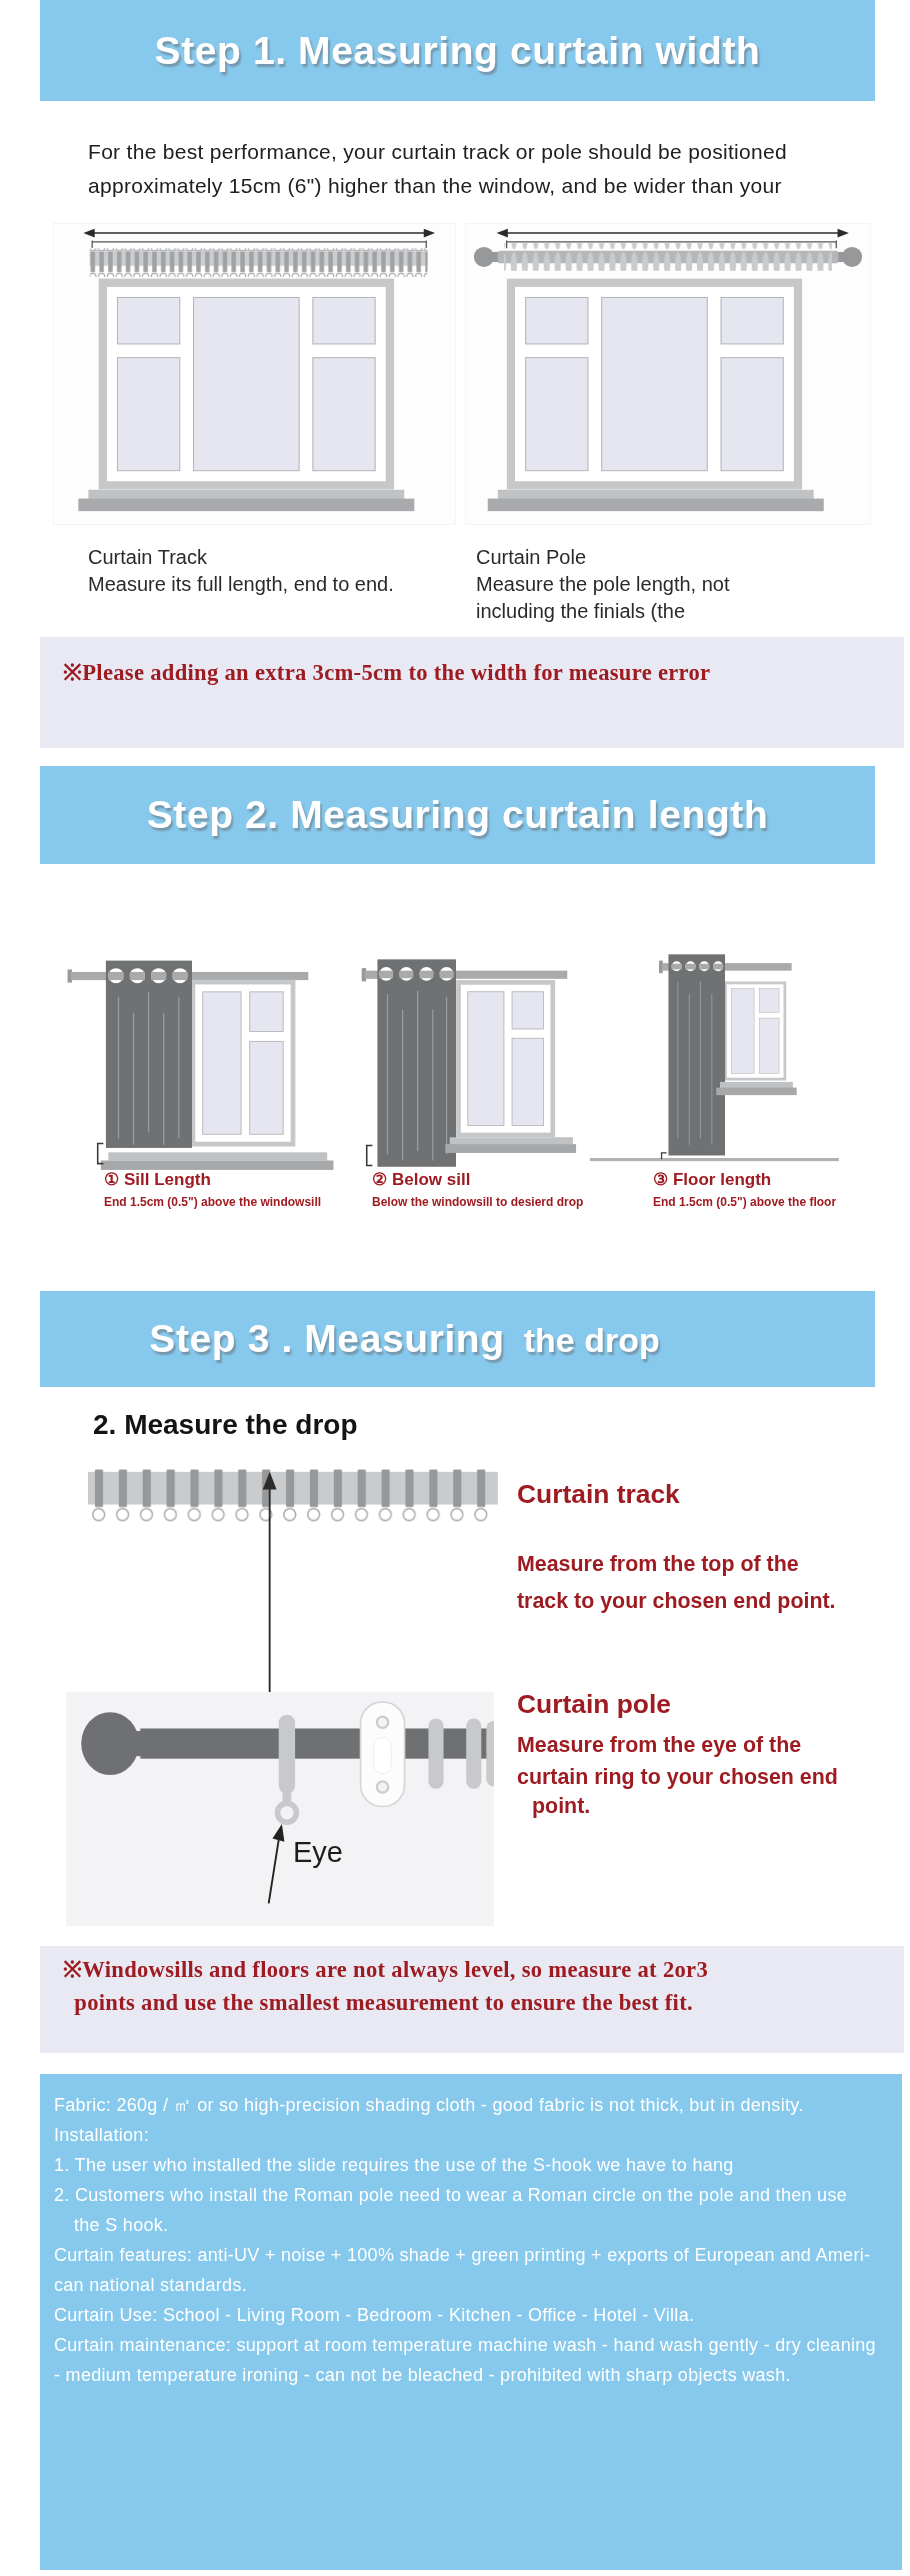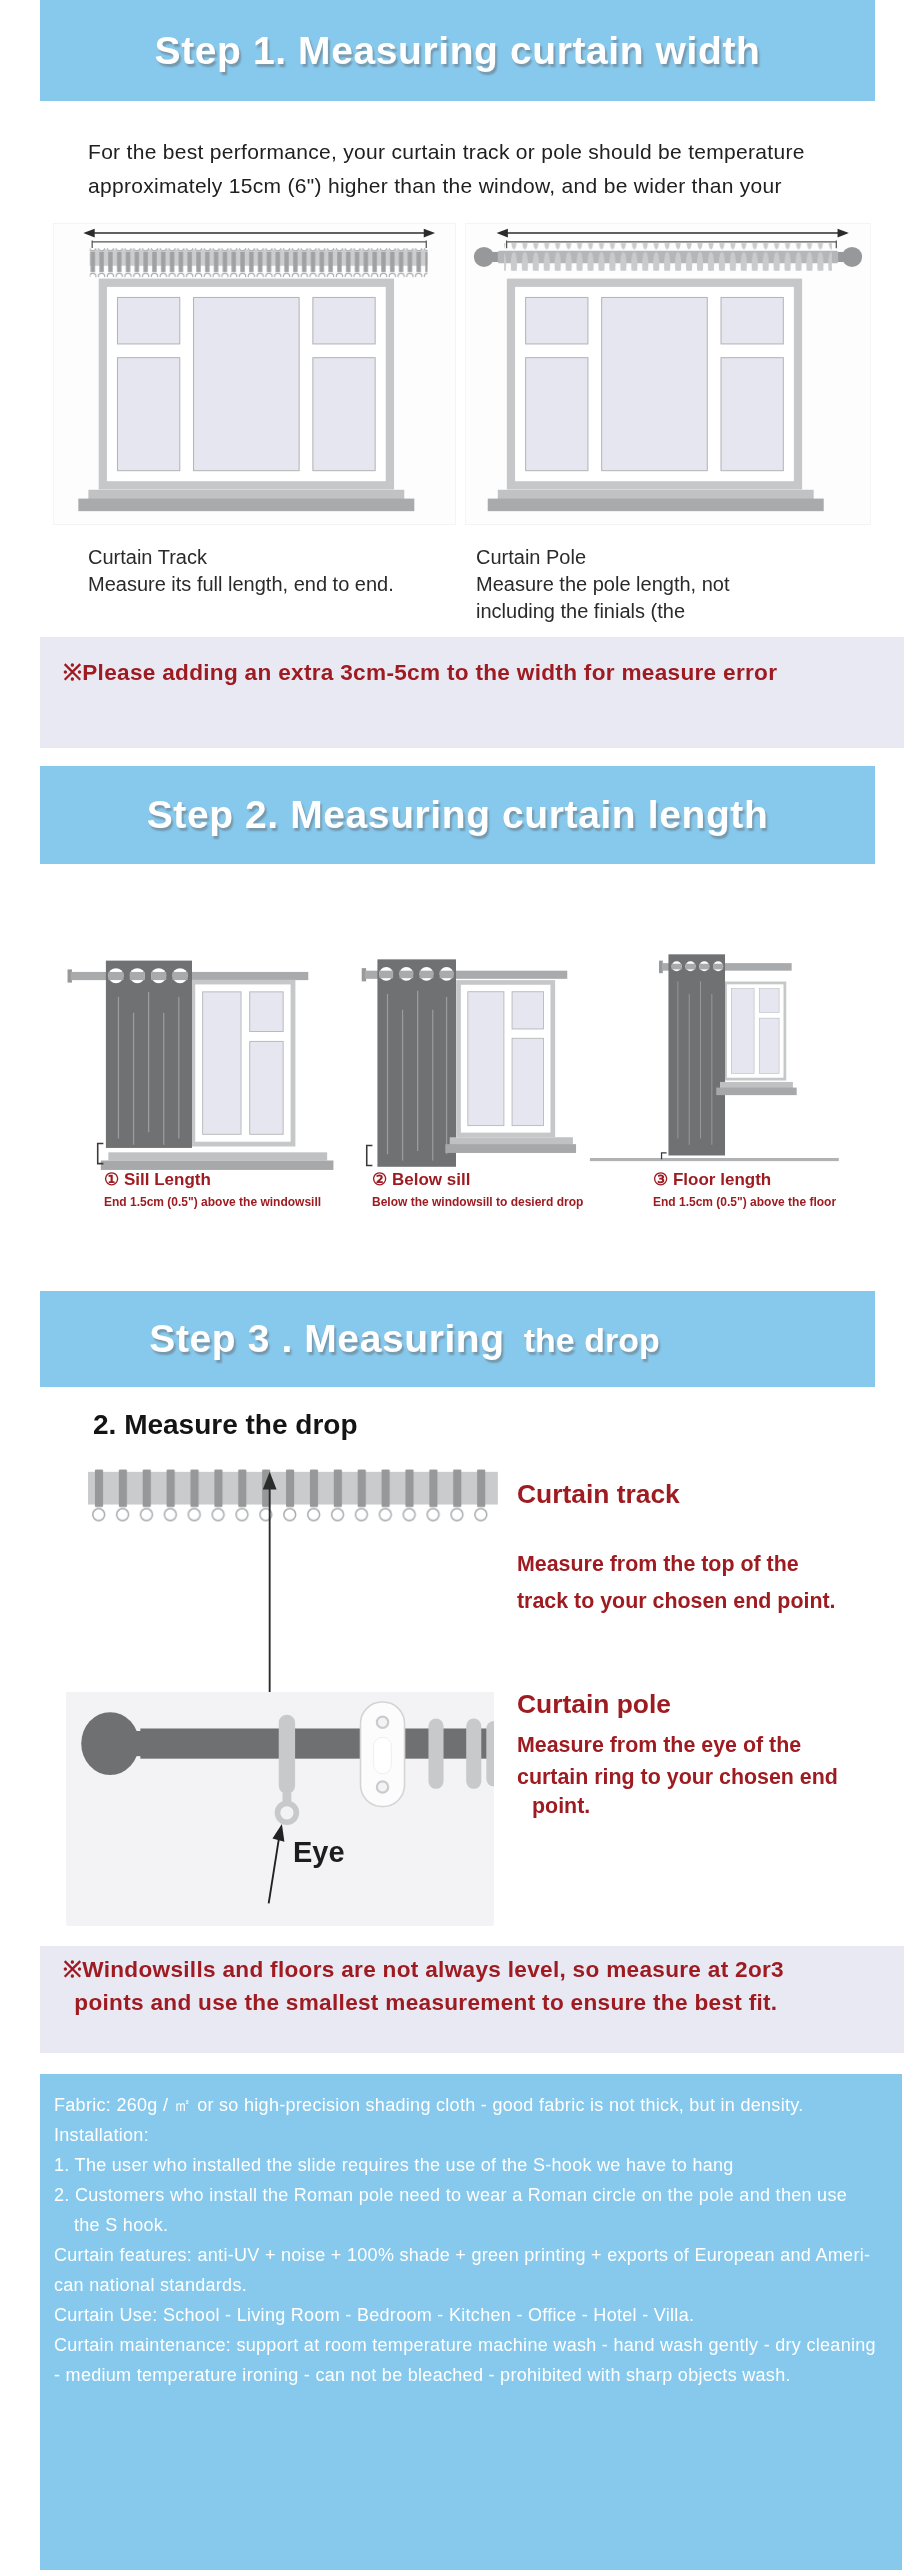--- a/index.html
+++ b/index.html
@@ -22,33 +22,33 @@
   }
   .banner-sub { font-size:34px; margin-left:19px; letter-spacing:0;margin-top:29px; }
 
   
   .blacktext { position:absolute; color:#202020; font-size:21px; letter-spacing:0.3px; white-space:nowrap; }
   .smallblack { position:absolute; color:#2a2a2a; font-size:20px; white-space:nowrap; }
 
   
   .note {
     position:absolute; left:40px; width:864px; background:#e9e9f4;
-    color:#9e1c21; font-weight:bold; font-size:22.6px; letter-spacing:0.3px;
+    color:#9e1c21; font-weight:bold; font-size:22.6px; letter-spacing:0.3px;font-family:Liberation Serif, serif;
   }
   .note .line { white-space:nowrap; }
 
   
   .redtitle-lg { position:absolute; color:#9e1c21; font-weight:bold; font-size:26.4px; white-space:nowrap; }
   .redbody { position:absolute; color:#9e1c21; font-weight:bold; font-size:21.4px; white-space:nowrap; }
   .cap-title { position:absolute; color:#9e1c21; font-weight:bold; font-size:17px; white-space:nowrap; }
   .cap-desc  { position:absolute; color:#9e1c21; font-weight:bold; font-size:12px; white-space:nowrap; }
 
   .heading { position:absolute; color:#141414; font-weight:bold; font-size:28px; white-space:nowrap; }
 
-  .eye-label { position:absolute; color:#1d1d1d; font-weight:bold; font-size:29px; }
+  .eye-label { position:absolute; color:#1d1d1d; font-weight:normal; font-size:29px; }
 
   
   .infobox {
     position:absolute; left:40px; top:2074px; width:862px; height:496px;
     background:#87c9ec; color:#ffffff; font-size:18px; letter-spacing:0.3px;
     padding:16.4px 0 0 14px;
   }
   .infobox .iline { line-height:30px; white-space:nowrap; }
   .infobox .indent { padding-left:20px; }
 </style>
@@ -90,21 +90,21 @@
           <rect x="96" y="100" width="54" height="150"></rect>
         </g>
       </symbol>
     </defs>
   </svg>
 
   <div class="banner" style="top:0; height:101px;">
     <span class="banner-text">Step 1. Measuring curtain width</span>
   </div>
 
-  <div class="blacktext" style="left:88px; top:140px;">For the best performance, your curtain track or pole should be temperature</div>
+  <div class="blacktext" style="left:88px; top:140px;">For the best performance, your curtain track or pole should be positioned</div>
   <div class="blacktext" style="left:88px; top:174px;">approximately 15cm (6") higher than the window, and be wider than your</div>
 
   <svg class="abs" style="left:53px; top:223px;" width="403" height="302" viewBox="0 0 640 480">
     <rect x="0.5" y="0.5" width="639" height="479" fill="#fdfdfe" stroke="#f0f0f2"></rect>
     <g stroke="#2b2b2b" stroke-width="2.5">
       <line x1="58" y1="16" x2="597" y2="16"></line>
       <polygon points="48,16 66,9 66,23" fill="#2b2b2b" stroke="none"></polygon>
       <polygon points="607,16 589,9 589,23" fill="#2b2b2b" stroke="none"></polygon>
     </g>
     <path d="M62 28 l0 12 M62 30 l531 0 M593 28 l0 12" stroke="#555" stroke-width="2" fill="none"></path>

